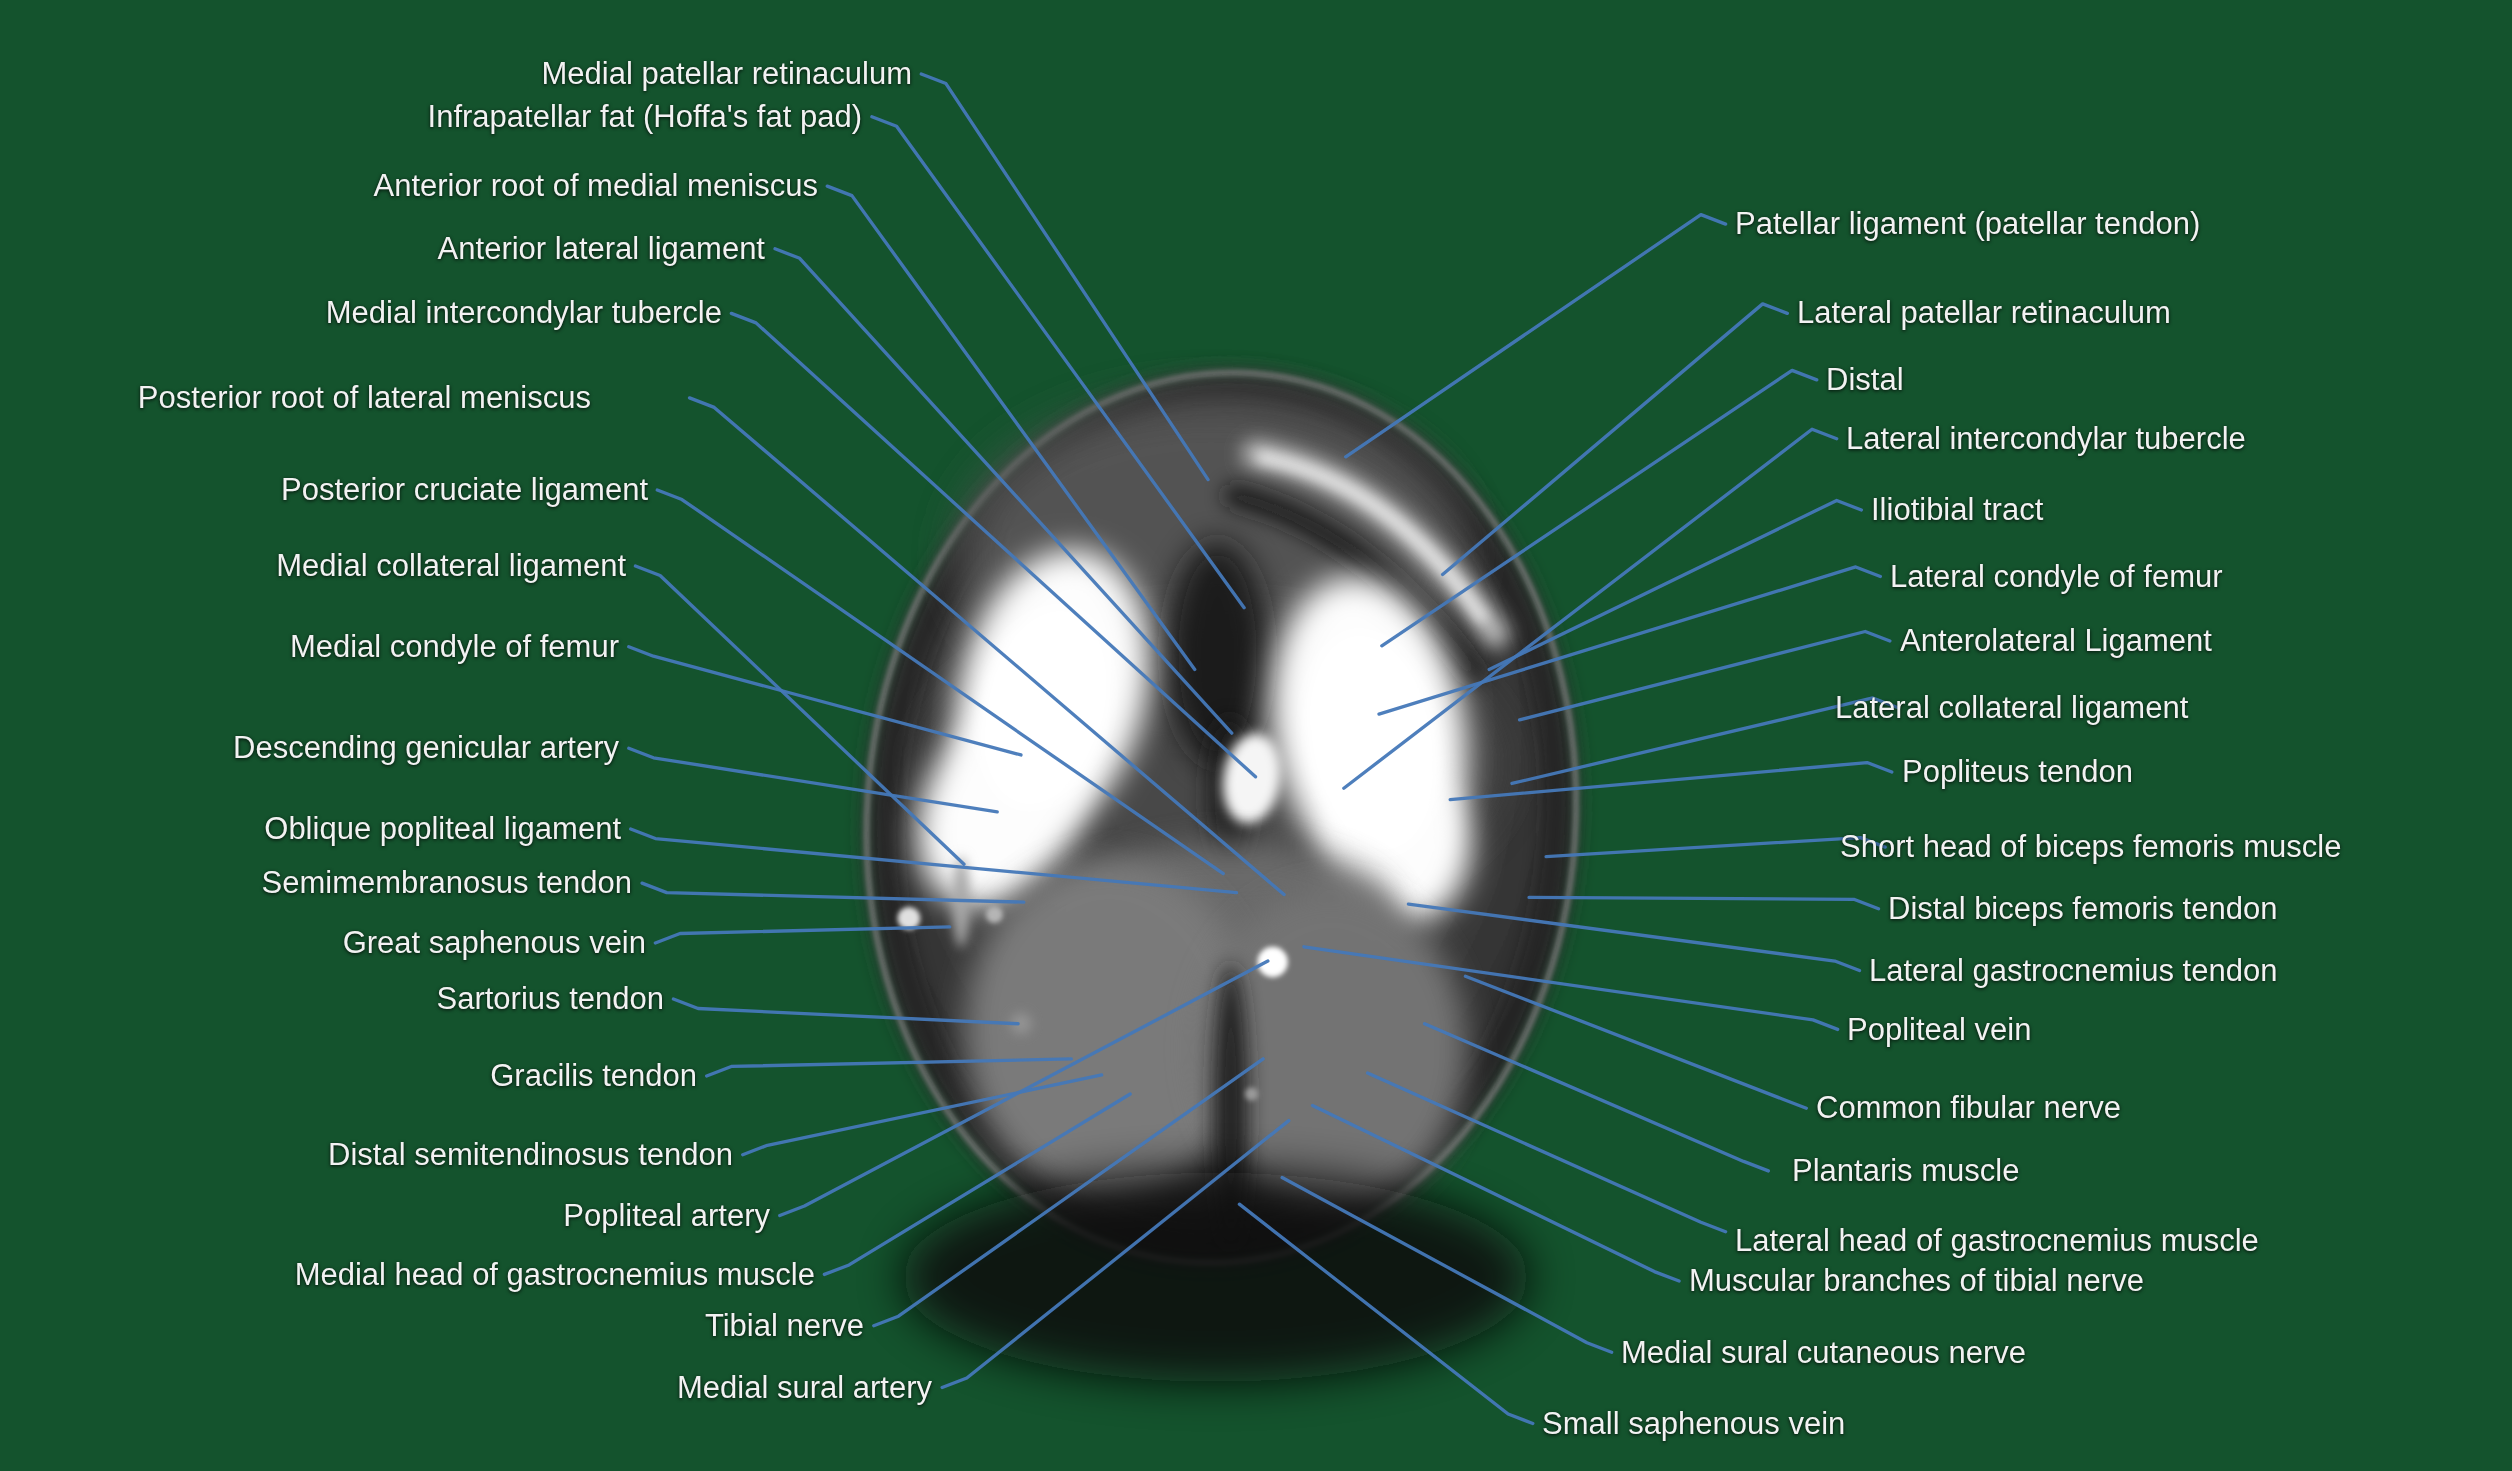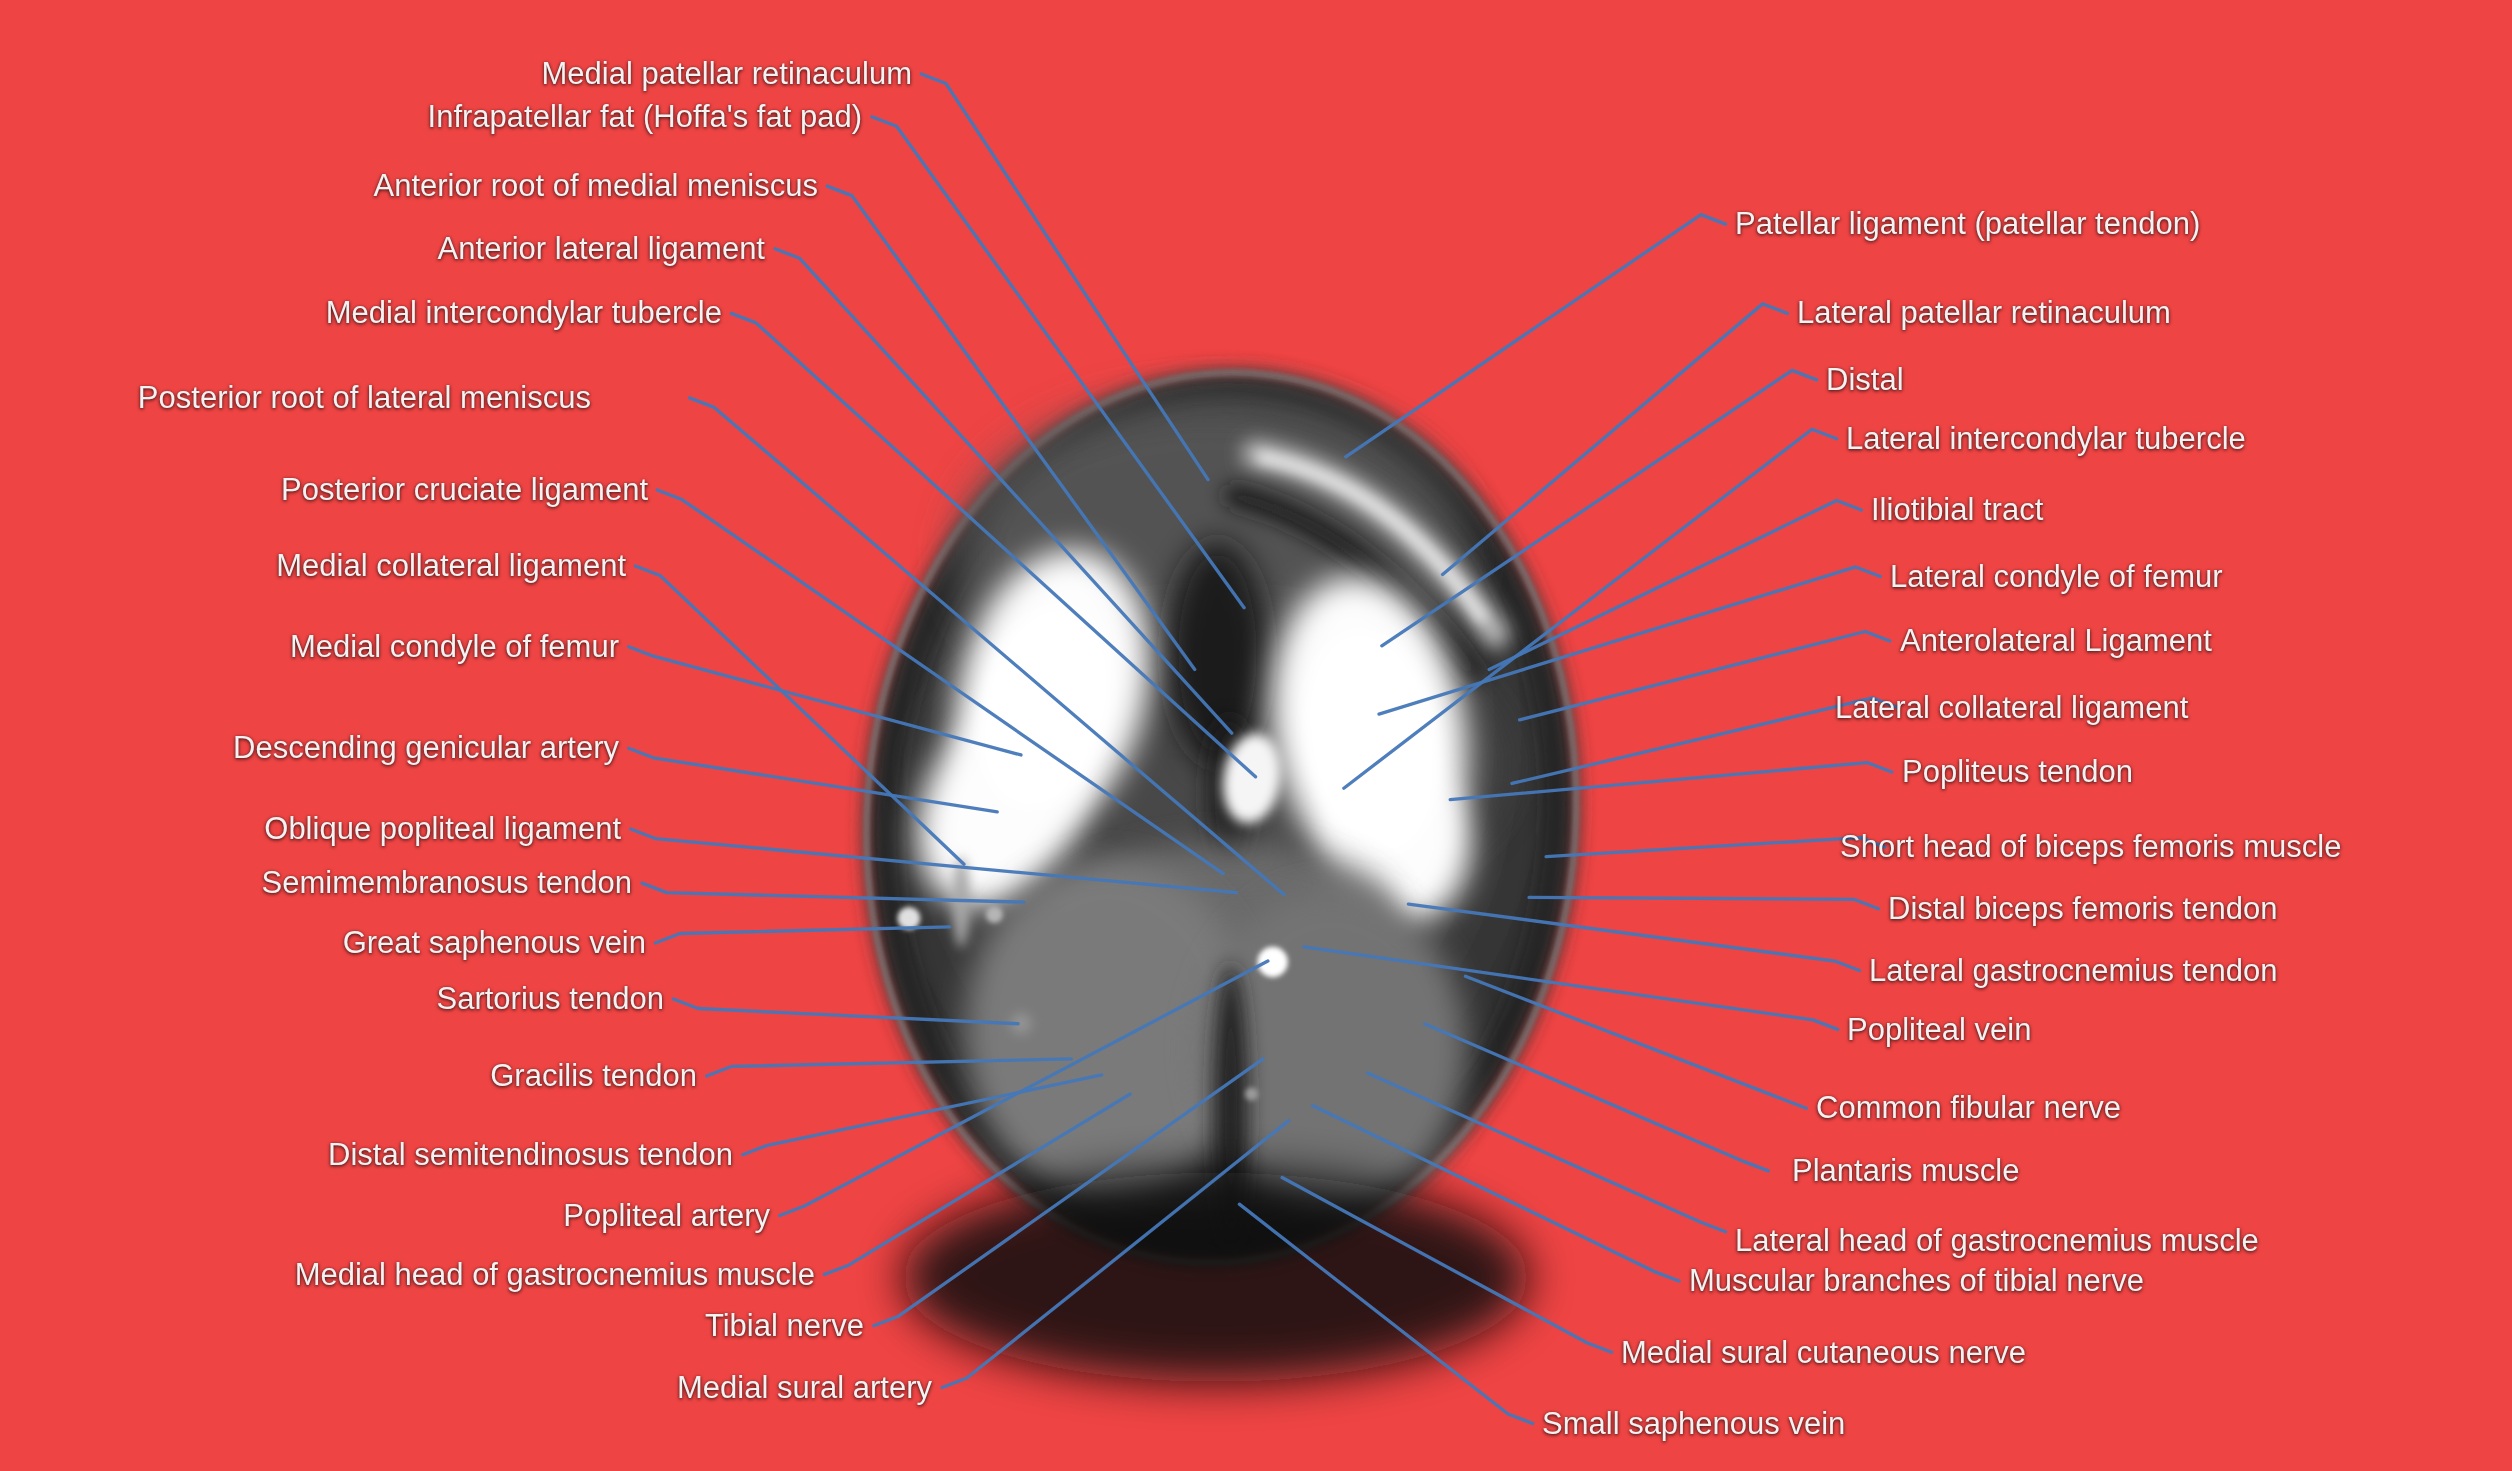--- a/index.html
+++ b/index.html
@@ -1,20 +1,20 @@
 <!DOCTYPE html>
 <html style="--line-color: #4478b8; --label-color: #f2f2f2;font-size:15px"><head>
 <meta charset="utf-8">
 <style>
   html,body{margin:0;padding:0;background:#000;}
   #stage{
     position:relative;
     width:2512px;
     height:1471px;
-    background:#ef4444;
+    background:#14532d;
     overflow:hidden;
     font-family:"Liberation Sans", sans-serif;
   }
   #stage svg.layer{
     position:absolute;
     left:0;top:0;
     width:2512px;
     height:1471px;
   }
   #labels .label{

